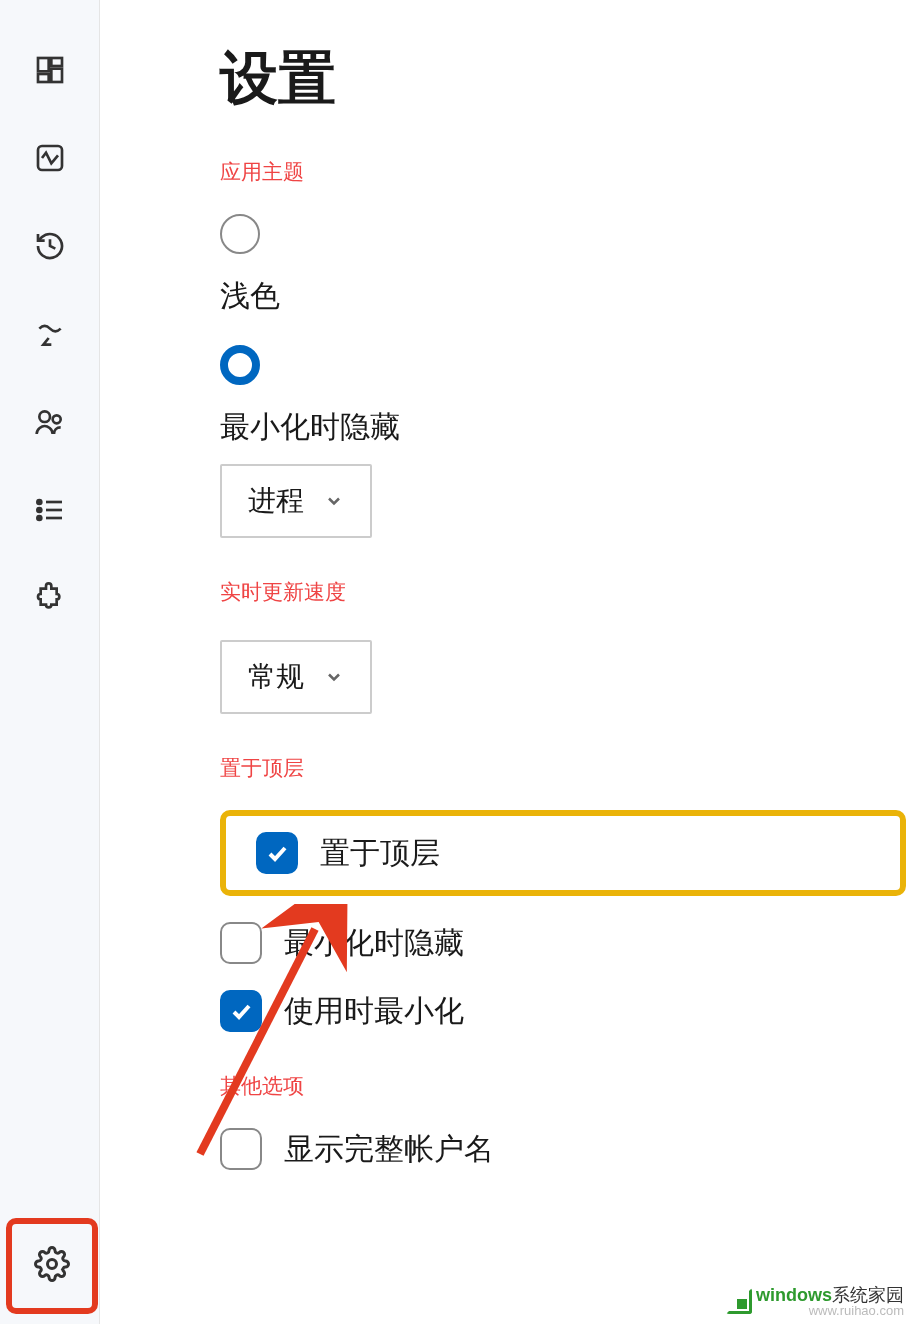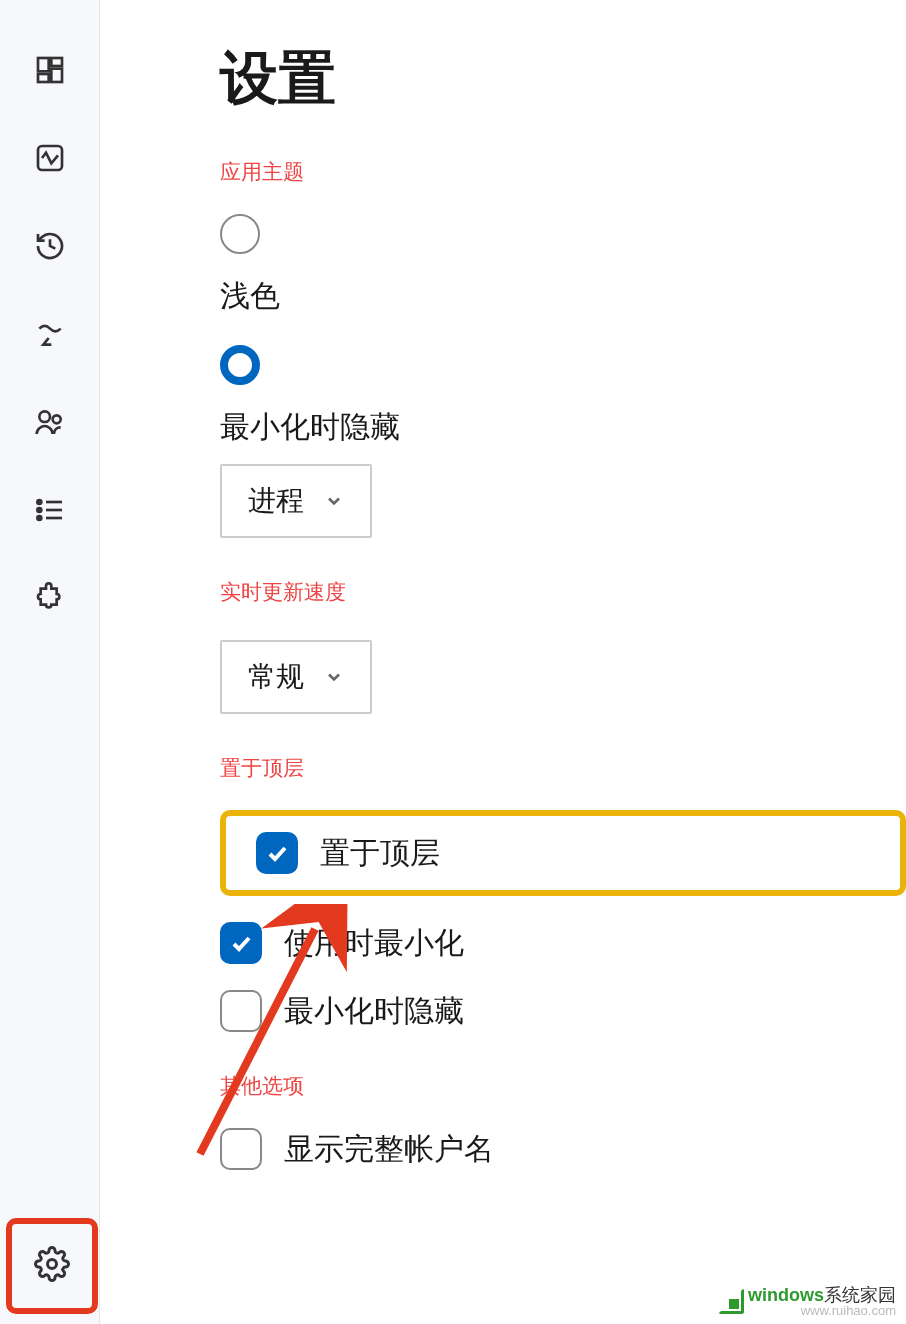--- a/index.html
+++ b/index.html
@@ -126,21 +126,21 @@
     .highlight-settings svg { width: 36px; height: 36px; stroke: #333; fill: none; stroke-width: 2; }
     .arrow {
       position: absolute;
       left: 80px;
       bottom: 160px;
       pointer-events: none;
     }
     .watermark {
       position: absolute;
       bottom: 6px;
-      right: 10px;
+      right: 2px;
       font-size: 18px;
       display: flex;
       align-items: center;
       gap: 4px;
     }
     .watermark-logo {
       width: 26px; height: 26px;
       border: 3px solid #2e9a2e;
       border-radius: 3px;
       border-left-color: transparent;
@@ -260,30 +260,30 @@
       <div class="checkbox-item">
         <div class="checkbox-box checked">
           <svg viewBox="0 0 24 24">
               <polyline points="5 13 10 18 20 7"></polyline>
             </svg>
         </div>
         <span class="checkbox-label">置于顶层</span>
       </div>
     </div>
     <div class="checkbox-item">
+      <div class="checkbox-box"></div>
+      <span class="checkbox-label">最小化时隐藏</span>
+    </div>
+    <div class="checkbox-item">
       <div class="checkbox-box checked">
         <svg viewBox="0 0 24 24">
             <polyline points="5 13 10 18 20 7"></polyline>
           </svg>
       </div>
       <span class="checkbox-label">使用时最小化</span>
-    </div>
-    <div class="checkbox-item">
-      <div class="checkbox-box"></div>
-      <span class="checkbox-label">最小化时隐藏</span>
     </div>
   </div>
 
   <div class="section-label">其他选项</div>
   <div class="checkbox-group">
     <div class="checkbox-item">
       <div class="checkbox-box"></div>
       <span class="checkbox-label">显示完整帐户名</span>
     </div>
   </div>

